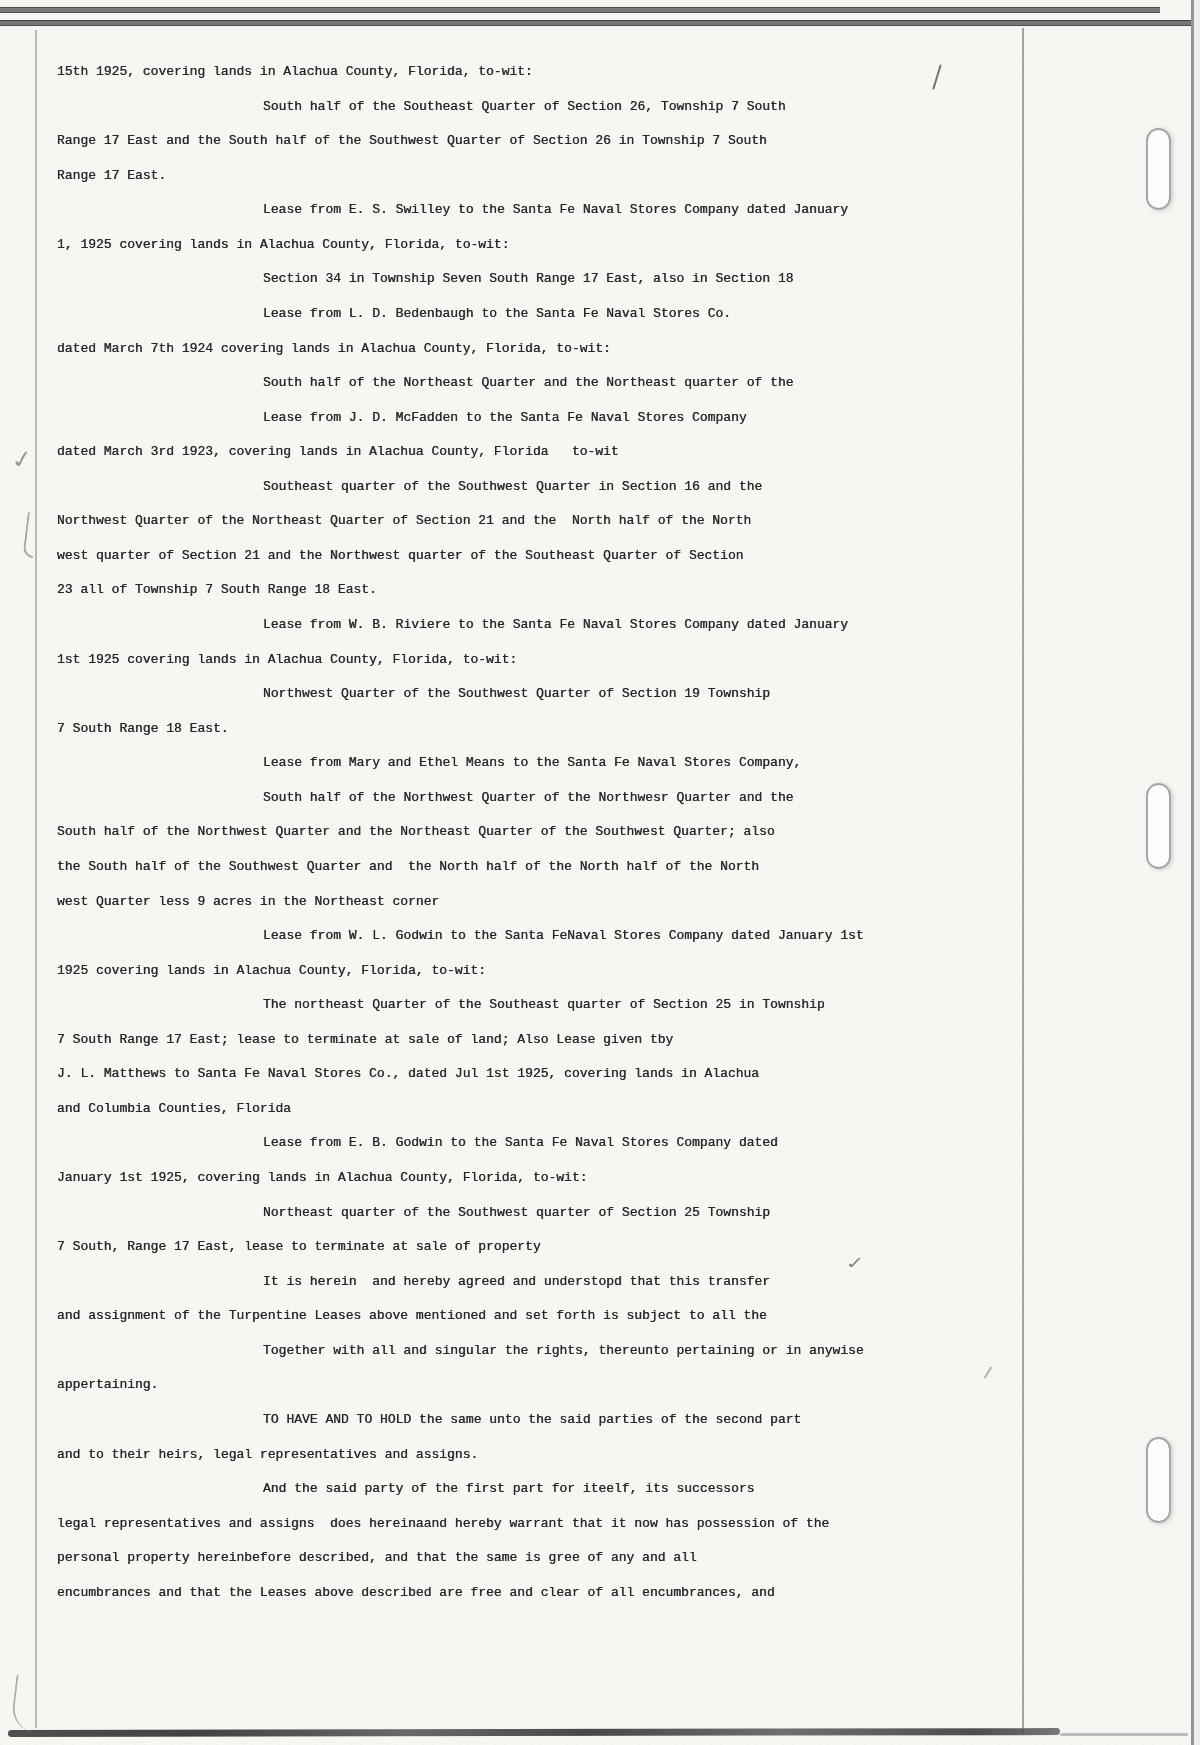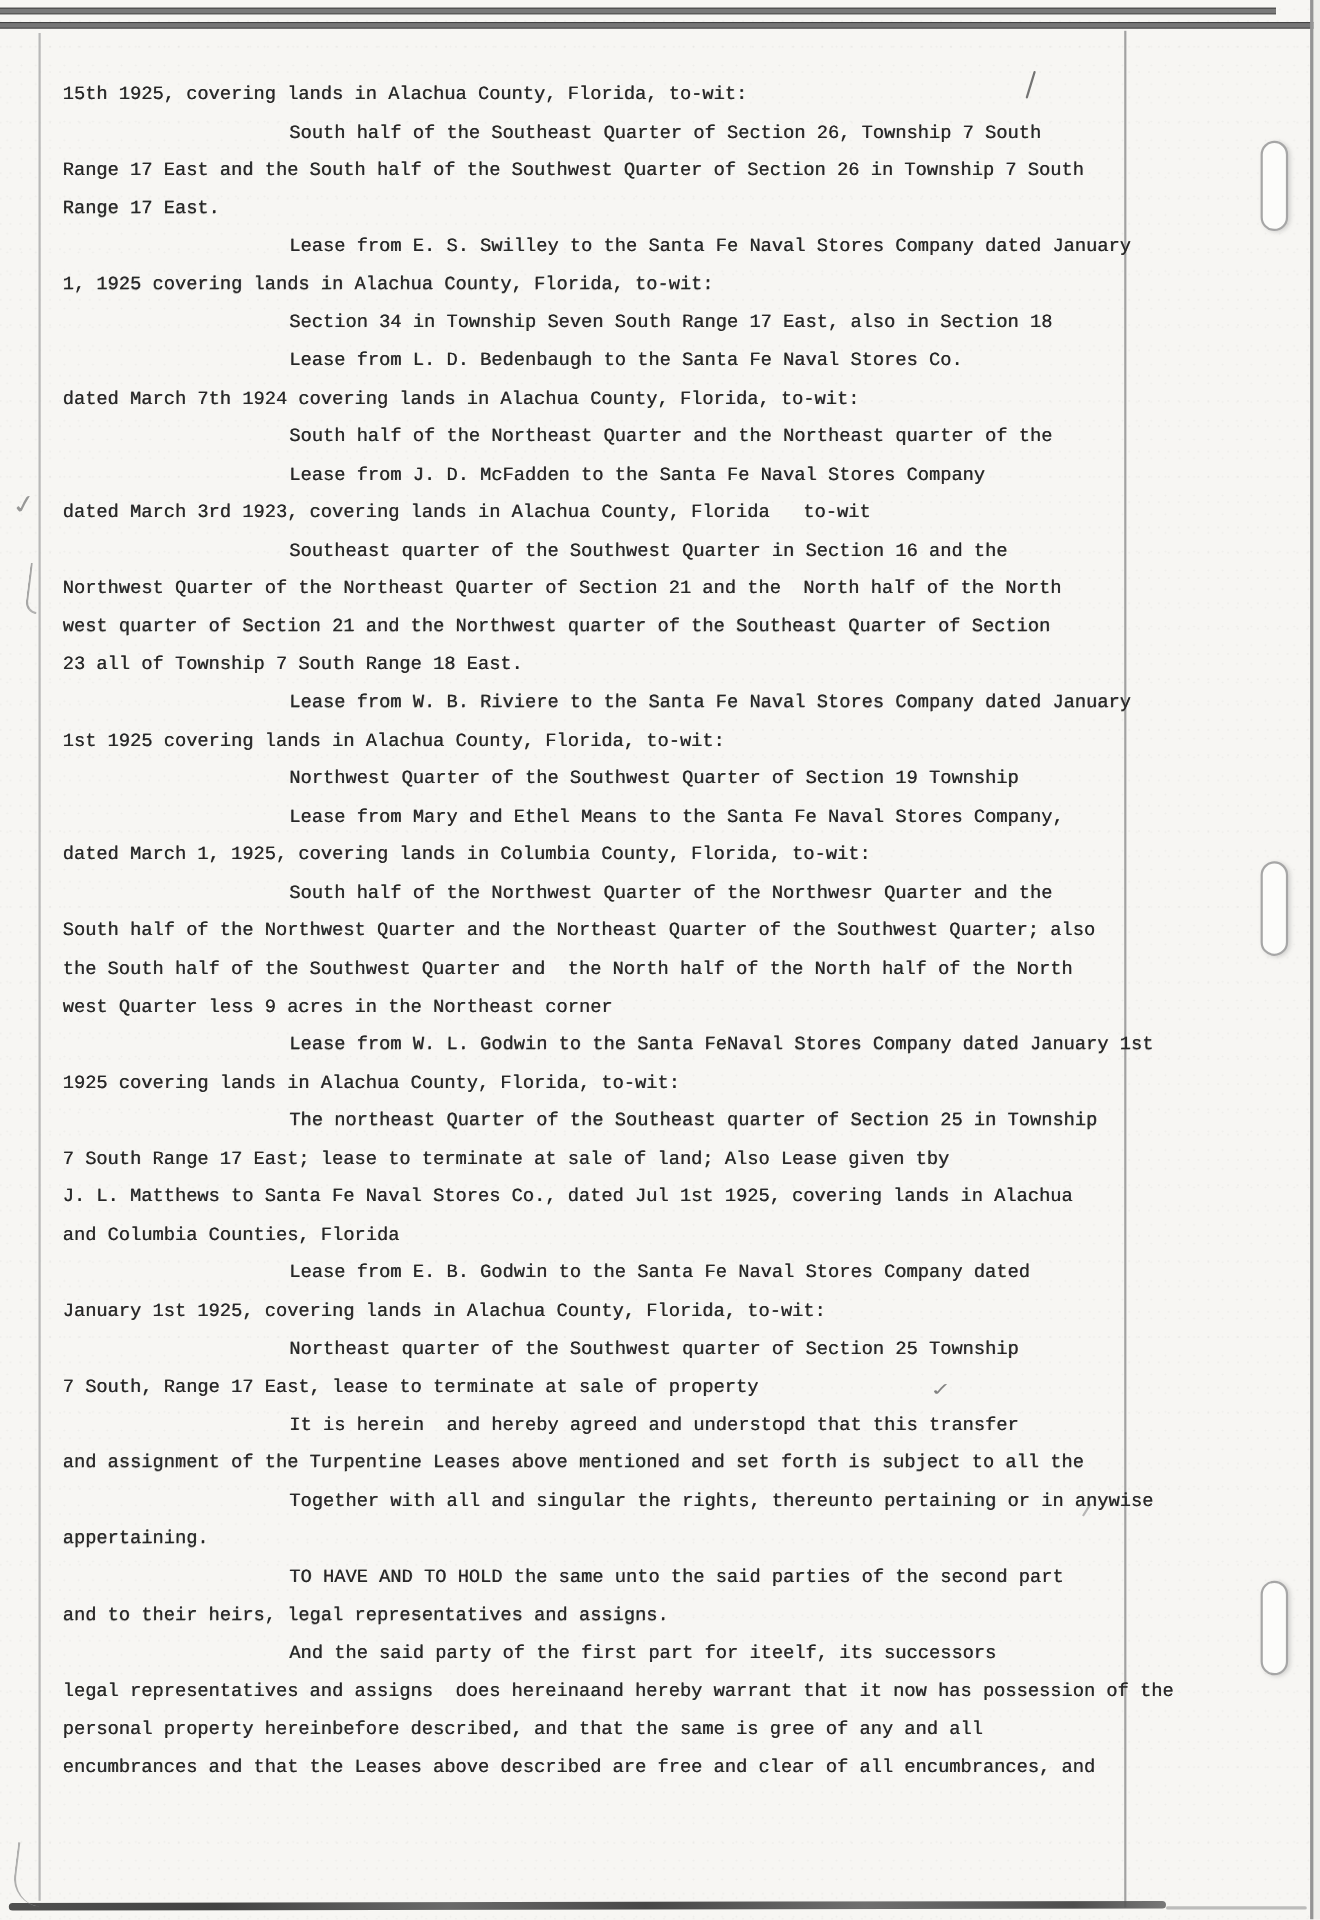--- a/index.html
+++ b/index.html
@@ -135,23 +135,23 @@
     width: 1.5px; height: 13px;
     background: #9a9a9a;
     transform: rotate(32deg);
     opacity: 0.7;
   }
 
   
   .doc-text {
     position: absolute;
     left: 57px;
-    top: 70px;
+    top: 55px;
     color: var(--ink, #272727);
-    font-size: 17px;
+    font-size: 13px;
     z-index: 5;
   }
   .doc-text .line {
     height: 34.57px;
     line-height: 34.57px;
     white-space: pre;
     text-shadow: 0.35px 0 0 rgba(25,25,25,0.6), -0.2px 0.2px 0 rgba(25,25,25,0.3);
   }
   .doc-text .line.indent {
     padding-left: 206px;
@@ -196,22 +196,22 @@
       <div class="line indent">South half of the Northeast Quarter and the Northeast quarter of the</div>
       <div class="line indent">Lease from J. D. McFadden to the Santa Fe Naval Stores Company</div>
       <div class="line">dated March 3rd 1923, covering lands in Alachua County, Florida   to-wit</div>
       <div class="line indent">Southeast quarter of the Southwest Quarter in Section 16 and the</div>
       <div class="line">Northwest Quarter of the Northeast Quarter of Section 21 and the  North half of the North</div>
       <div class="line">west quarter of Section 21 and the Northwest quarter of the Southeast Quarter of Section</div>
       <div class="line">23 all of Township 7 South Range 18 East.</div>
       <div class="line indent">Lease from W. B. Riviere to the Santa Fe Naval Stores Company dated January</div>
       <div class="line">1st 1925 covering lands in Alachua County, Florida, to-wit:</div>
       <div class="line indent">Northwest Quarter of the Southwest Quarter of Section 19 Township</div>
+      <div class="line">7 South Range 18 East.</div>
       <div class="line indent">Lease from Mary and Ethel Means to the Santa Fe Naval Stores Company,</div>
-      <div class="line">dated March 1, 1925, covering lands in Columbia County, Florida, to-wit:</div>
       <div class="line indent">South half of the Northwest Quarter of the Northwesr Quarter and the</div>
       <div class="line">South half of the Northwest Quarter and the Northeast Quarter of the Southwest Quarter; also</div>
       <div class="line">the South half of the Southwest Quarter and  the North half of the North half of the North</div>
       <div class="line">west Quarter less 9 acres in the Northeast corner</div>
       <div class="line indent">Lease from W. L. Godwin to the Santa FeNaval Stores Company dated January 1st</div>
       <div class="line">1925 covering lands in Alachua County, Florida, to-wit:</div>
       <div class="line indent">The northeast Quarter of the Southeast quarter of Section 25 in Township</div>
       <div class="line">7 South Range 17 East; lease to terminate at sale of land; Also Lease given tby</div>
       <div class="line">J. L. Matthews to Santa Fe Naval Stores Co., dated Jul 1st 1925, covering lands in Alachua</div>
       <div class="line">and Columbia Counties, Florida</div>

